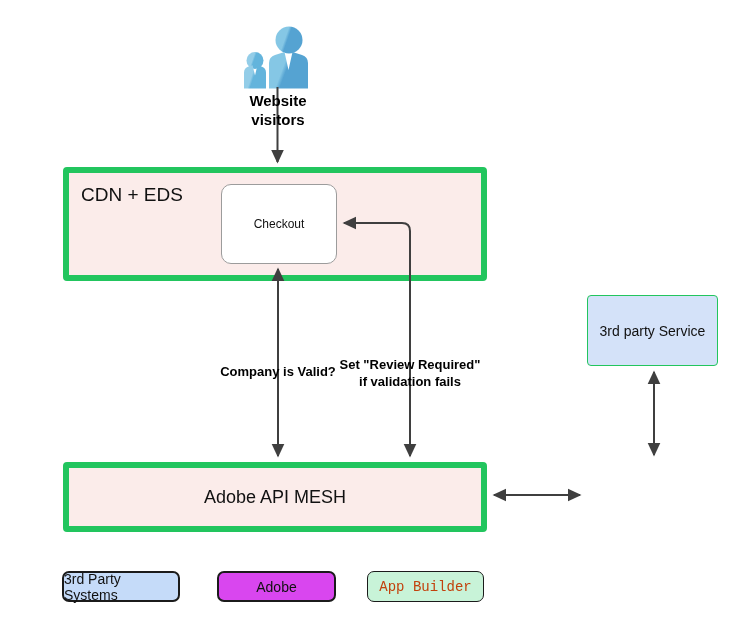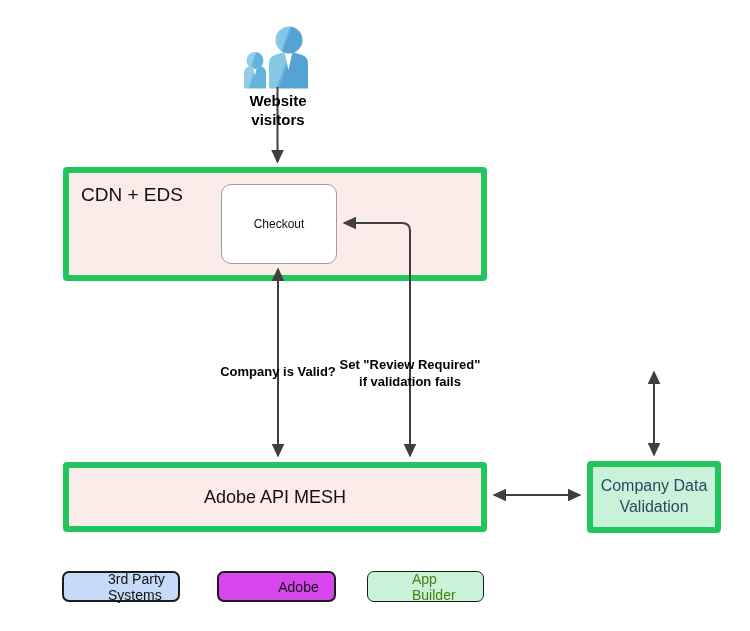--- a/index.html
+++ b/index.html
@@ -79,25 +79,24 @@
     top: 571px;
     height: 31px;
     box-sizing: border-box;
     border: 2px solid #1b1b1b;
     border-radius: 7px;
     display: flex;
     align-items: center;
     justify-content: center;
     font-size: 14px;
     color: #111111;
-    padding-left: 44px;
   }
   .legend-3ps { left: 62px;  width: 118px; background: #c5dbf9; }
   .legend-adobe { left: 217px; width: 119px; background: #d946ef; }
-  .legend-appb { left: 367px; width: 117px; background: #c8f3d8; color: #4d7c0f; border-width: 1.5px; }
+  .legend-appb { left: 367px; width: 117px; background: #c8f3d8; color: #c2410c; border-width: 1.5px; font-family: Liberation Mono, monospace; }
 
   
   .float-label {
     position: absolute;
     text-align: center;
     color: #000000;
   }
   .visitors-label {
     left: 238px; top: 92px; width: 80px;
     font-size: 15px;
@@ -125,24 +124,24 @@
     </div>
 
     <div class="node checkout-box">
       <span>Checkout</span>
     </div>
 
     <div class="node apimesh-box">
       <span>Adobe API MESH</span>
     </div>
 
+    <div class="node service-box">
+      <span>3rd party Service</span>
+    </div>
 
-    <div class="node cdv-box">
-      <span>Company Data Validation</span>
-    </div>
 
     <div class="legend-item legend-3ps">
       <span>3rd Party Systems</span>
     </div>
     <div class="legend-item legend-adobe">
       <span>Adobe</span>
     </div>
     <div class="legend-item legend-appb">
       <span>App Builder</span>
     </div>

